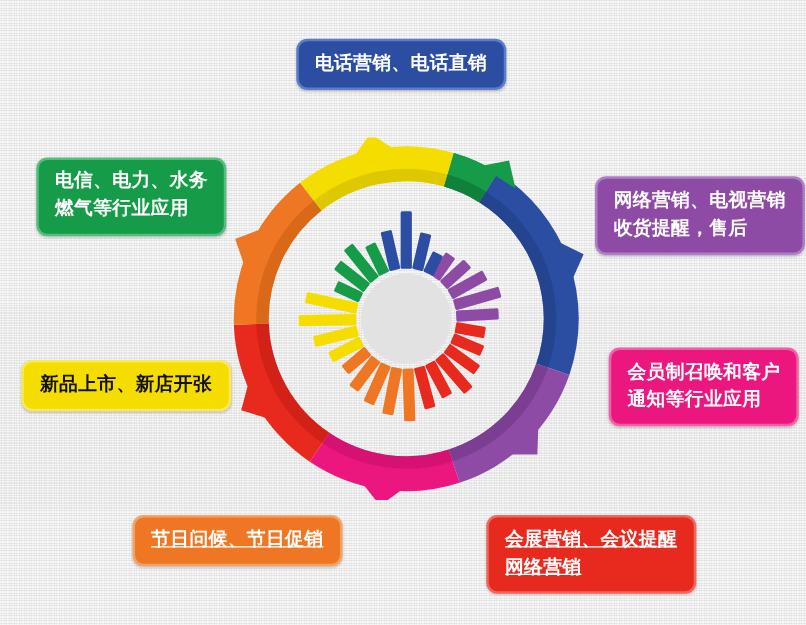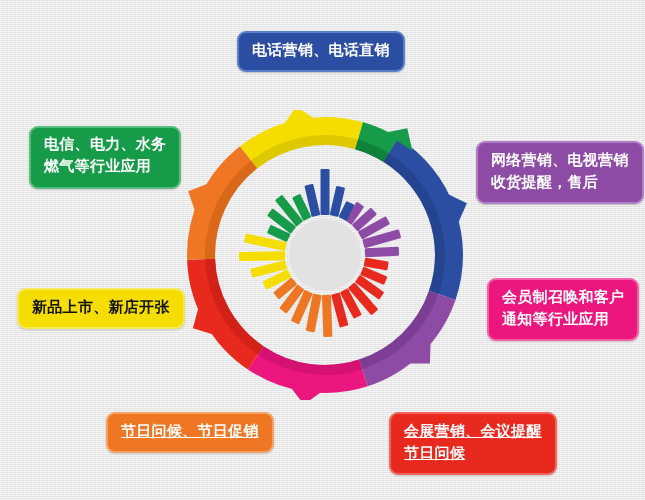--- a/index.html
+++ b/index.html
@@ -183,21 +183,21 @@
     <span class="ln">收货提醒，售后</span>
   </div>
 
   <div class="label lbl-right">
     <span class="ln">会员制召唤和客户</span>
     <span class="ln">通知等行业应用</span>
   </div>
 
   <div class="label lbl-downright">
     <span class="ln">会展营销、会议提醒</span>
-    <span class="ln">节日问候</span>
+    <span class="ln">网络营销</span>
   </div>
 
   <div class="label lbl-downleft">
     <span class="ln">节日问候、节日促销</span>
   </div>
 
   <div class="label lbl-left dark">
     <span class="ln">新品上市、新店开张</span>
   </div>
 

